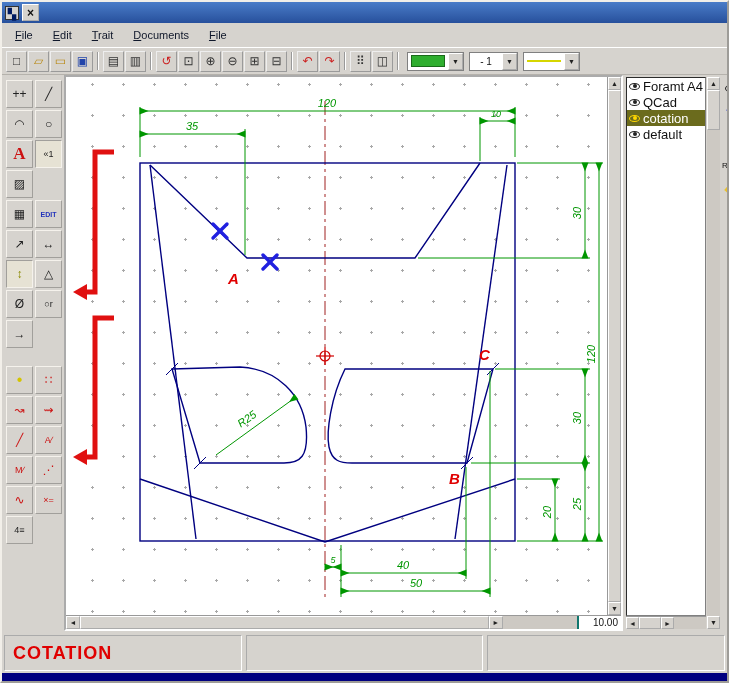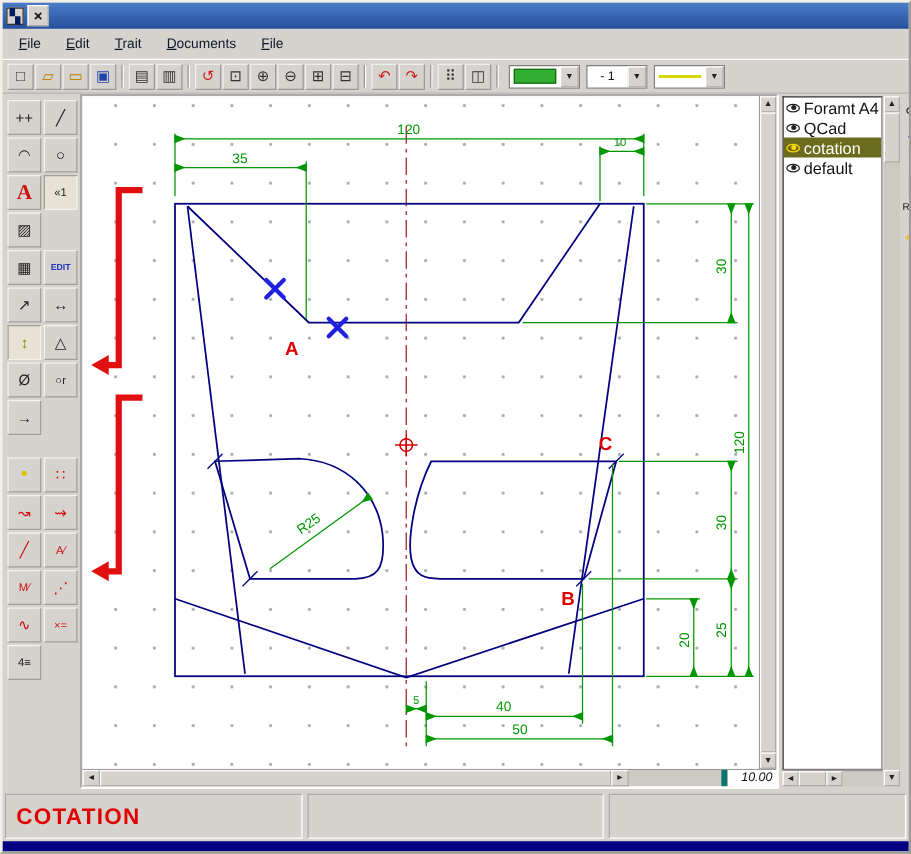--- a/index.html
+++ b/index.html
@@ -43,33 +43,33 @@
   .tool.yellow { color:#d4c400; font-size:16px; }
   .tool.big-red { color:#cc1111; font-weight:bold; font-size:17px; font-family:"Liberation Serif", serif; }
   .tool.tiny { font-size:9px; }
   .tool.blue-tiny { color:#2233bb; font-size:7px; font-weight:bold; }
   .tool-gap { width:58px; height:16px; }
 
   .arrows-overlay { position:absolute; left:70px; top:0; width:52px; height:420px; pointer-events:none; z-index:5; }
 
   
   .canvas-wrap { width:559px; flex:0 0 auto; border:2px inset #fff; background:#fff; display:flex; flex-direction:column; }
-  .canvas-top { flex:1; display:flex; min-height:0; }
+  .canvas-top { flex:1; display:flex; min-height:0;font-style:italic; }
   .canvas-area { position:relative; width:541px; background-color:#fff;
      background-image:radial-gradient(circle,#a8a8a8 1px,transparent 1.4px);
      background-size:31px 31px; background-position:11px 23px; }
   .canvas-area svg { position:absolute; left:0; top:0; }
   .vscroll { width:14px; background:#cdc9c3; border-left:1px solid #999; display:flex; flex-direction:column; }
   .sbtn { height:13px; flex:0 0 auto; font-size:7px; color:#222; display:flex; align-items:center; justify-content:center; border:1px outset #fff; background:#d6d3ce; }
   .sbtn.h { width:14px; height:100%; }
   .vthumb { flex:1; border:1px outset #fff; background:#d6d3ce; }
   .hscroll-row { height:14px; flex:0 0 auto; display:flex; border-top:1px solid #999; }
   .hscroll { flex:1; background:#cdc9c3; display:flex; }
   .hthumb { width:80%; border:1px outset #fff; background:#d6d3ce; }
-  .grid-box { width:44px; border-left:5px solid #0f766e; background:#fff; font-size:10px; color:#111; display:flex; align-items:center; justify-content:flex-end; padding-right:3px;font-style:italic; }
+  .grid-box { width:44px; border-left:2px solid #0f766e; background:#fff; font-size:10px; color:#111; display:flex; align-items:center; justify-content:flex-end; padding-right:3px; }
 
   
   .rpanel { flex:1; display:flex; padding:2px 2px 2px 3px; }
   .rp-left { flex:1; display:flex; flex-direction:column; min-width:0; }
   .layer-list { flex:1; background:#fff; border:1px inset #808080; overflow:hidden; }
   .layer-row { display:flex; align-items:center; gap:3px; height:16px; font-size:13px; color:#111; padding:0 2px; white-space:nowrap; }
   .layer-row.selected { background:#6b6b1d; color:#fff; }
   .eye { width:11px; height:7px; border:1px solid #222; border-radius:50%; position:relative; flex:0 0 auto; display:inline-block; }
   .eye::after { content:""; position:absolute; left:2.5px; top:0.5px; width:4px; height:4px; background:#222; border-radius:50%; }
   .selected .eye { border-color:#ffd700; } .selected .eye::after { background:#ffd700; }

